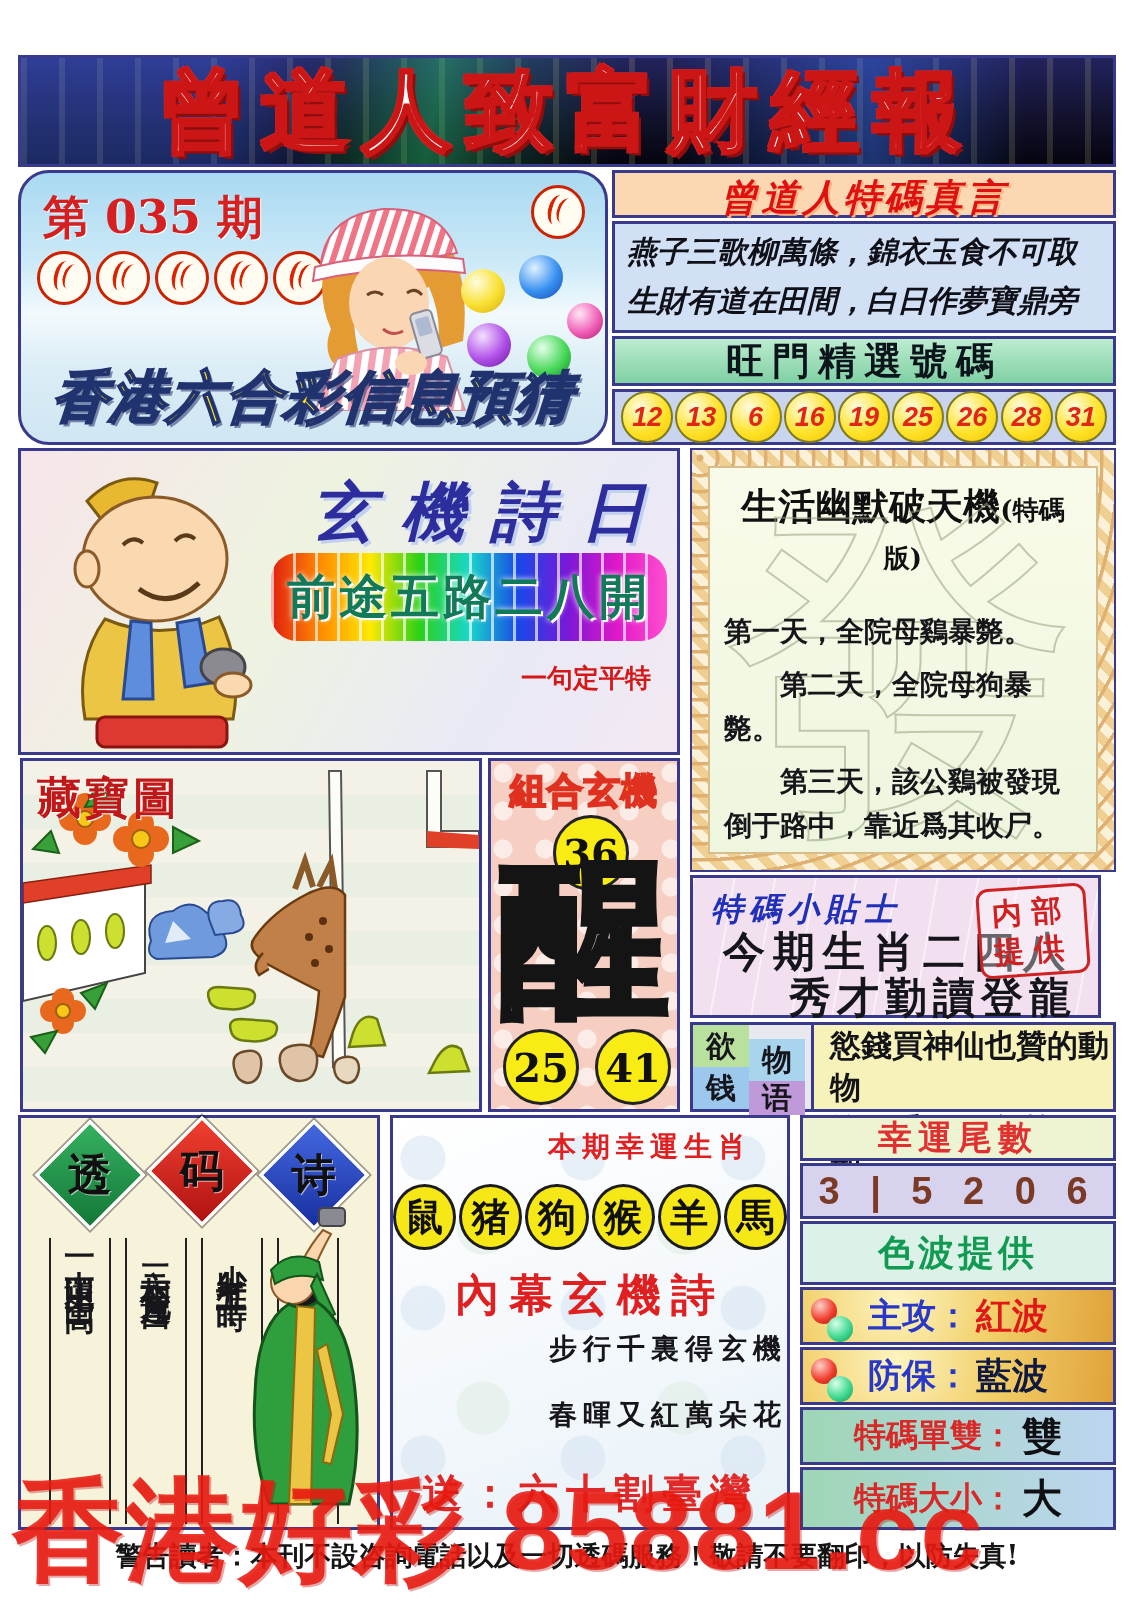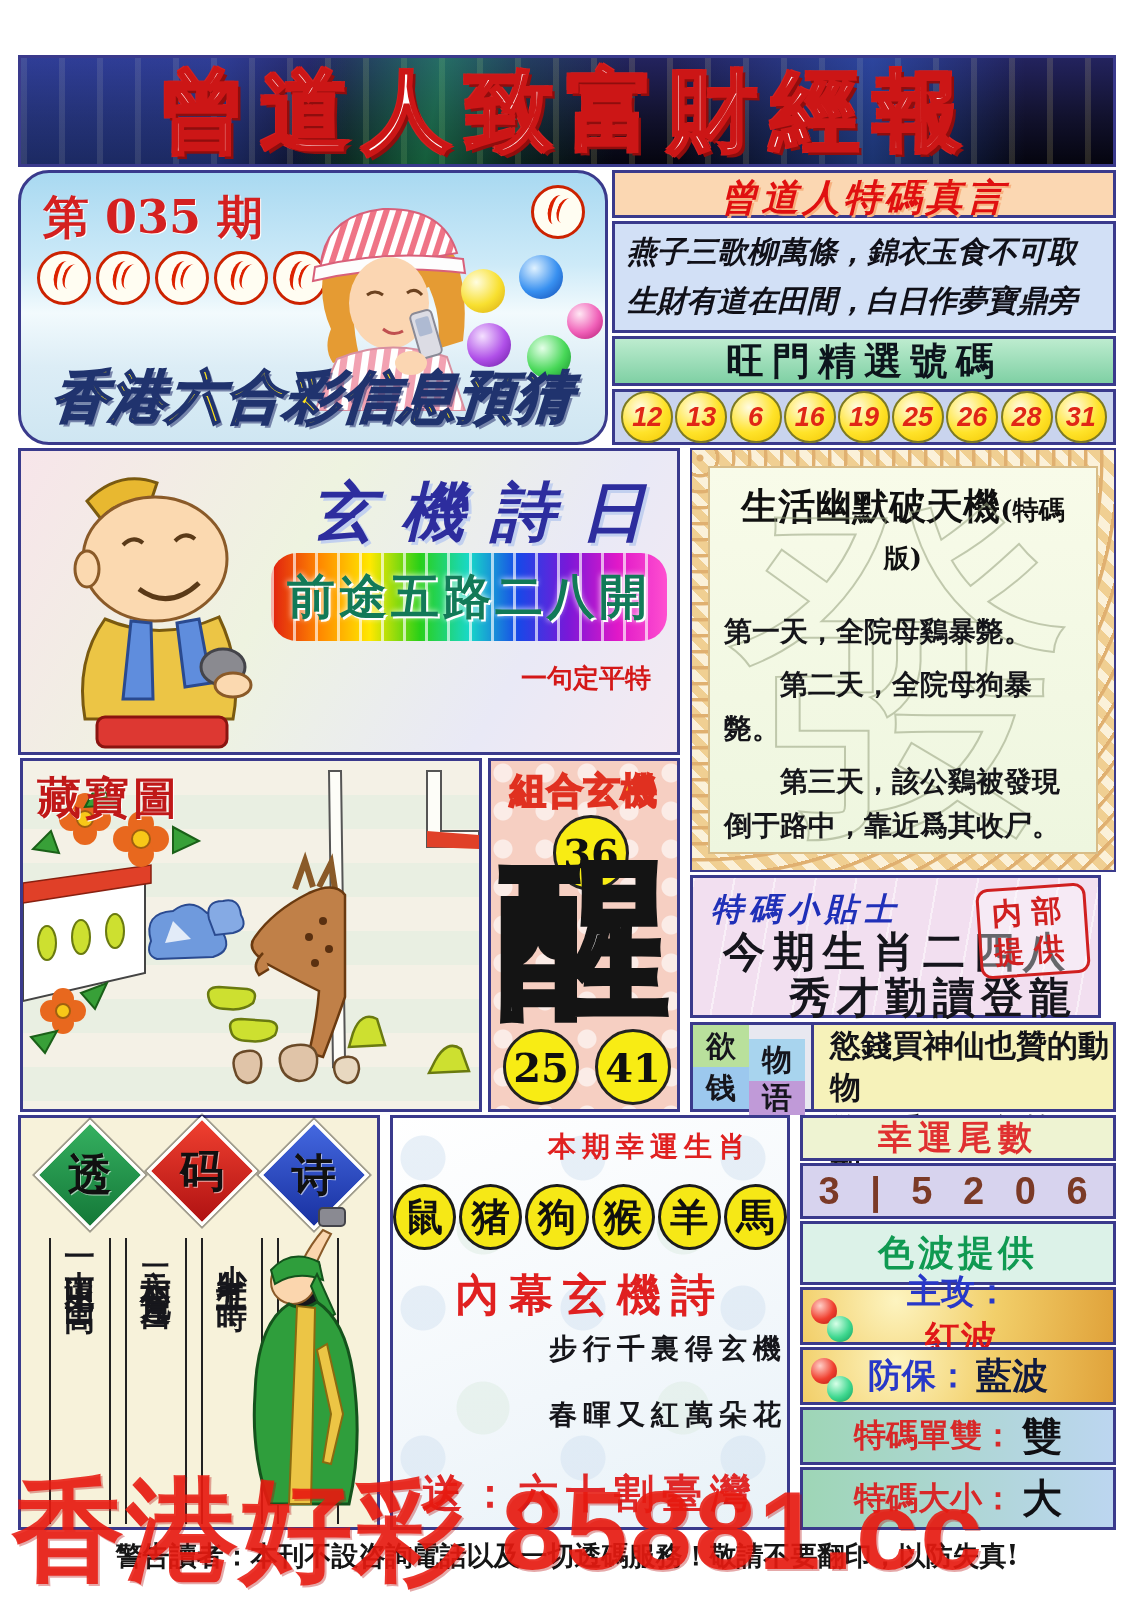--- a/index.html
+++ b/index.html
@@ -180,21 +180,21 @@
   
   .rrow{position:absolute;left:800px;width:316px;border:3px solid #3a3a8c;box-sizing:border-box;
     display:flex;align-items:center;justify-content:center;}
   #r-weishu{top:1115px;height:46px;background:#eef3d2;}
   #r-weishu .t{color:#e03030;font-weight:900;font-size:34px;letter-spacing:6px;font-family:"DejaVu Serif",serif;}
   #r-digits{top:1163px;height:56px;background:#d7d3ee;}
   #r-digits .t{color:#7b3a26;font-weight:900;font-size:38px;letter-spacing:10px;}
   #r-sebo{top:1221px;height:64px;background:#dcf2e8;}
   #r-sebo .t{color:#109a52;font-weight:900;font-size:36px;letter-spacing:4px;}
   .gold{background:radial-gradient(circle at 30% 20%,#fdf4c0 0%,#f2cf6a 45%,#e0a23a 100%);}
-  #r-zhugong{top:1287px;height:58px;flex-direction:column;}
+  #r-zhugong{top:1287px;height:58px;}
   #r-fangbao{top:1347px;height:58px;}
   .ballpair{position:absolute;left:8px;top:8px;width:44px;height:44px;}
   .bp-red{position:absolute;left:0;top:0;width:26px;height:26px;border-radius:50%;
     background:radial-gradient(circle at 35% 30%,#ffd0c8,#f04030 55%,#b01810);}
   .bp-green{position:absolute;left:16px;top:18px;width:26px;height:26px;border-radius:50%;
     background:radial-gradient(circle at 35% 30%,#d8ffe8,#40d890 55%,#109858);}
   .goldlabel{color:#2838c8;font-weight:900;font-size:34px;font-family:"DejaVu Serif",serif;}
   .goldvalue{font-weight:900;font-size:36px;font-family:"DejaVu Serif",serif;margin-left:6px;}
   #v-hongbo{color:#e01818;} #v-lanbo{color:#101a40;}
   .teal{background:linear-gradient(90deg,#9ed6b6 0%,#bcd6f0 100%);}

